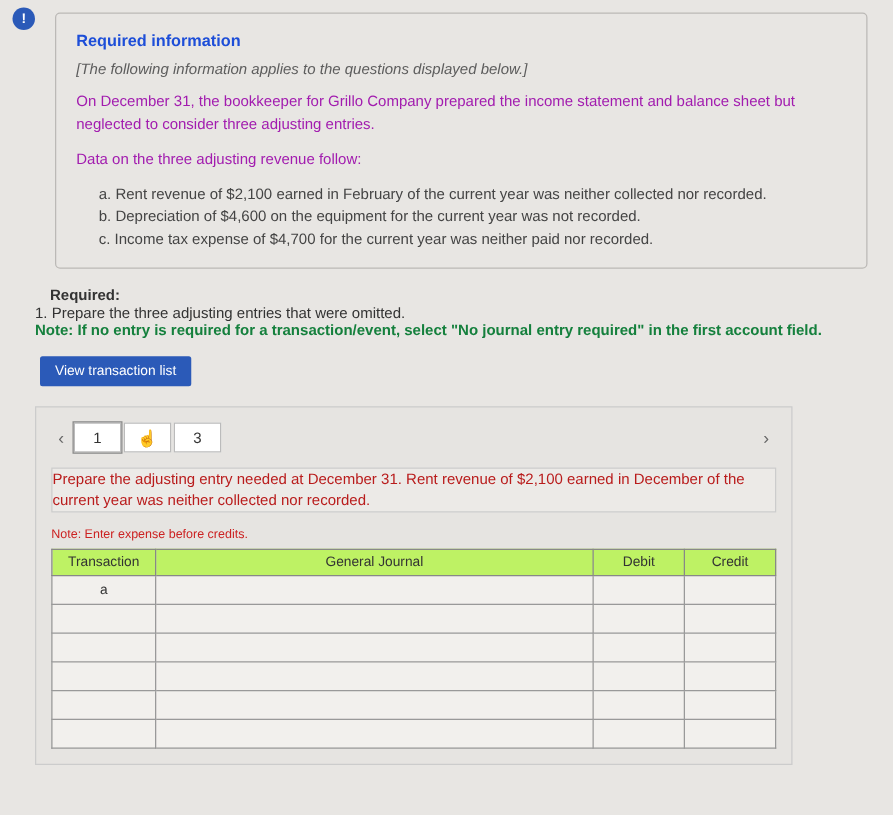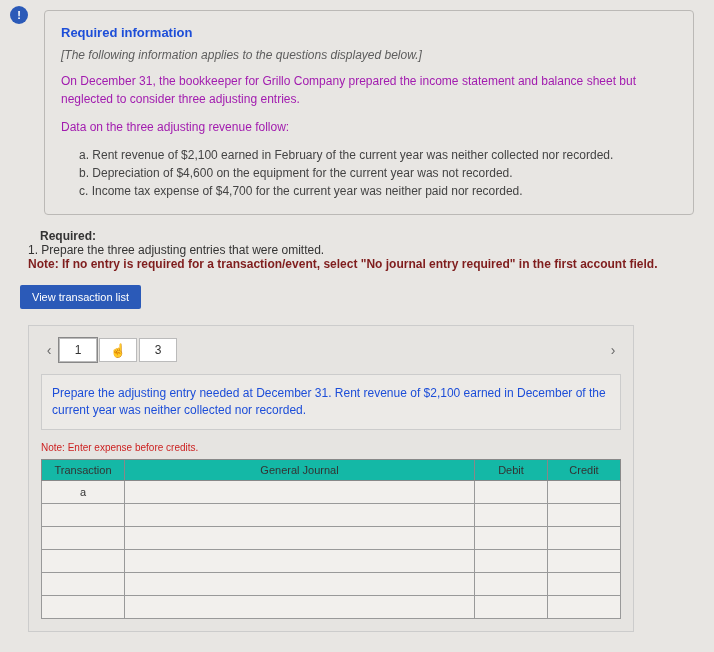--- a/index.html
+++ b/index.html
@@ -61,35 +61,35 @@
 .req-block {
   margin-left: 8px;
   margin-bottom: 14px;
   font-size: 12px;
 }
 .req-head {
   font-weight: bold;
   padding-left: 12px;
 }
 .req-note {
-  color: #7f1d1d;
+  color: #15803d;
   font-weight: bold;
 }
 .btn {
   display: inline-block;
   background: #2b5ab8;
   color: #fff;
   font-size: 11px;
   padding: 6px 12px;
   border-radius: 2px;
   border: none;
   cursor: pointer;
 }
 .view-list {
-  margin-left: 0;
+  margin-left: 12px;
   margin-bottom: 16px;
 }
 .worksheet {
   border: 1px solid #ccc;
   background: #e6e4e1;
   margin-left: 8px;
   margin-right: 60px;
   padding: 12px;
   position: relative;
 }
@@ -131,38 +131,37 @@
 }
 .nav-tab.active {
   outline: 1px solid #888;
 }
 .cursor-icon {
   font-size: 13px;
 }
 .instr-box {
   border: 1px solid #ccc;
   background: #eceae7;
-  padding: 10px;
   margin-bottom: 12px;
   font-size: 12px;
-  color: #1d4ed8;
+  color: #b91c1c;
   line-height: 1.4;
 }
 .small-note {
   color: #c22;
   font-size: 10px;
   margin-bottom: 6px;
 }
 .journal-table {
   border-collapse: collapse;
   width: 100%;
   font-size: 11px;
 }
 .journal-table th {
-  background: #14b8a6;
+  background: #bef264;
   border: 1px solid #888;
   padding: 4px 6px;
   text-align: center;
   font-weight: normal;
   color: #333;
 }
 .journal-table td {
   border: 1px solid #999;
   height: 18px;
   background: #f2f0ed;

